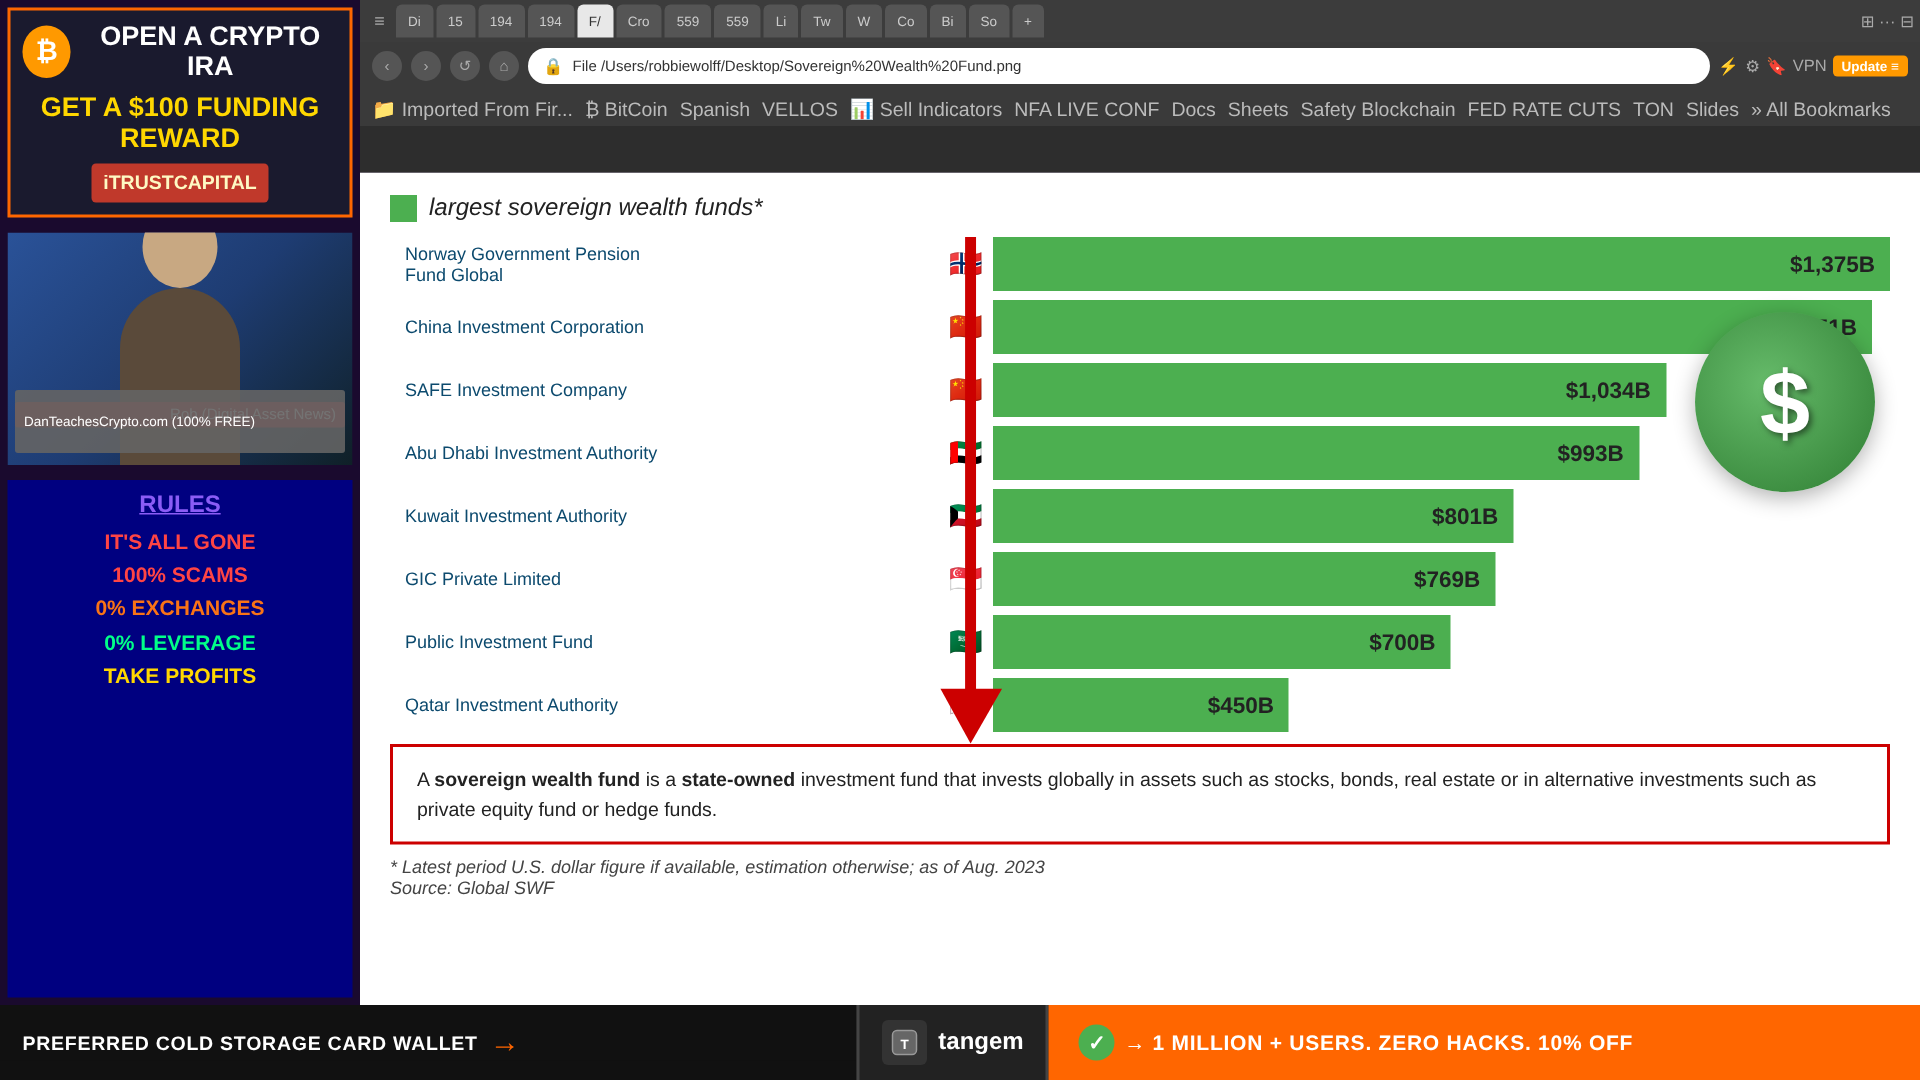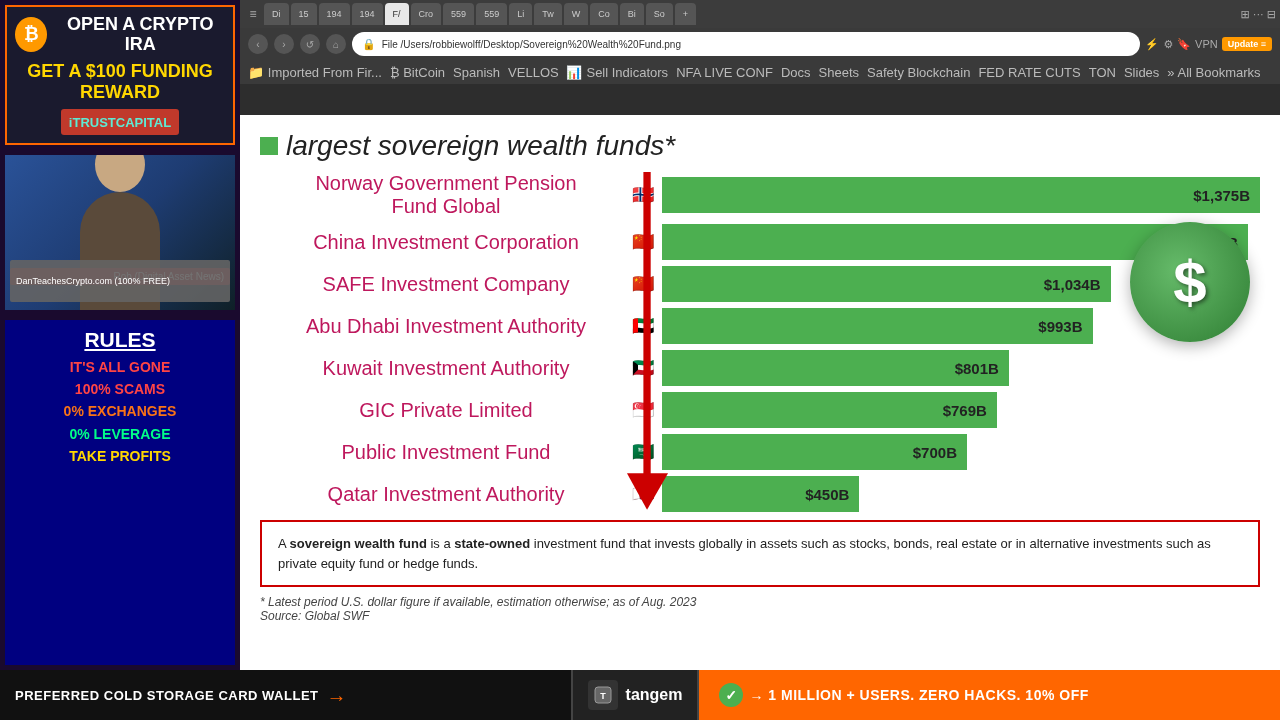--- a/index.html
+++ b/index.html
@@ -133,23 +133,23 @@
       padding-left: 10px;
     }
     .chart-row {
       display: flex;
       align-items: center;
       margin-bottom: 6px;
       position: relative;
     }
     .fund-name {
       width: 360px;
-      text-align: center;
-      font-size: 20px;
-      color: #be185d;
+      text-align: left;
+      font-size: 12px;
+      color: #0c4a6e;
       padding-right: 8px;
       flex-shrink: 0;
     }
     .flag-icon {
       width: 28px;
       height: 28px;
       border-radius: 50%;
       flex-shrink: 0;
       margin-right: 4px;
       display: flex;
@@ -297,23 +297,23 @@
 
     
     .rules-panel {
       background: #000080;
       margin: 5px;
       padding: 8px;
       flex: 1;
     }
     .rules-title {
       text-align: center;
-      font-size: 21px;
-      font-weight: bold;
-      color: #ffffff;
+      font-size: 16px;
+      font-weight: bold;
+      color: #8b5cf6;
       margin-bottom: 4px;
       text-decoration: underline;
     }
     .rules-line {
       font-size: 14px;
       font-weight: bold;
       color: white;
       text-align: center;
       line-height: 1.6;
     }
@@ -463,21 +463,21 @@
   <div class="ad-banner-top">
     <div class="ad-logo">
       <div class="bitcoin-logo">₿</div>
       <div>
         <div style="font-size:18px;font-weight:900;color:white;line-height:1.1">OPEN A
 CRYPTO IRA</div>
       </div>
     </div>
     <div style="font-size:18px;color:#ffd700;font-weight:bold;margin-bottom:6px">GET A $100 FUNDING REWARD</div>
     <div style="background:#c0392b;padding:4px 8px;border-radius:3px;display:inline-block">
-      <span style="color:#5eead4;font-size:13px;font-weight:bold">iTRUSTCAPITAL</span>
+      <span style="color:#fef9c3;font-size:13px;font-weight:bold">iTRUSTCAPITAL</span>
     </div>
   </div>
 
   <div class="webcam">
     <div class="webcam-bg">
       <div style="position:relative;display:flex;flex-direction:column;align-items:center">
         <div class="person-head"></div>
         <div class="person-silhouette"></div>
       </div>
     </div>
@@ -548,21 +548,21 @@
     <span class="bookmark-item">Slides</span>
     <span class="bookmark-item">» All Bookmarks</span>
   </div>
 </div>
 
 <div class="main-content">
   <div class="infographic">
 
     <div class="infographic-title">
       <div class="title-square"></div>
-      <div style="font-size:28px;color:#222;font-style:italic">largest sovereign wealth funds*</div>
+      <div style="font-size:16px;color:#222;font-style:italic">largest sovereign wealth funds*</div>
     </div>
 
     <div style="position:relative">
 
       <div class="chart-container">
 
         <div class="chart-row">
           <div class="fund-name">Norway Government Pension<br>Fund Global</div>
           <div class="flag-icon">🇳🇴</div>
           <div class="bar-wrapper">

